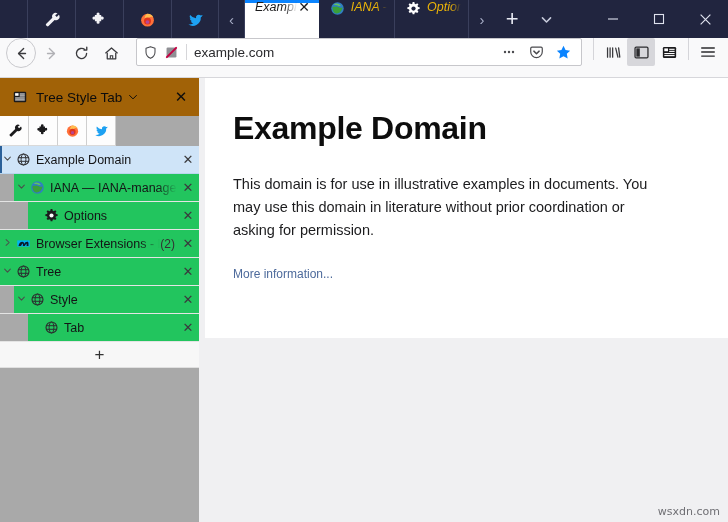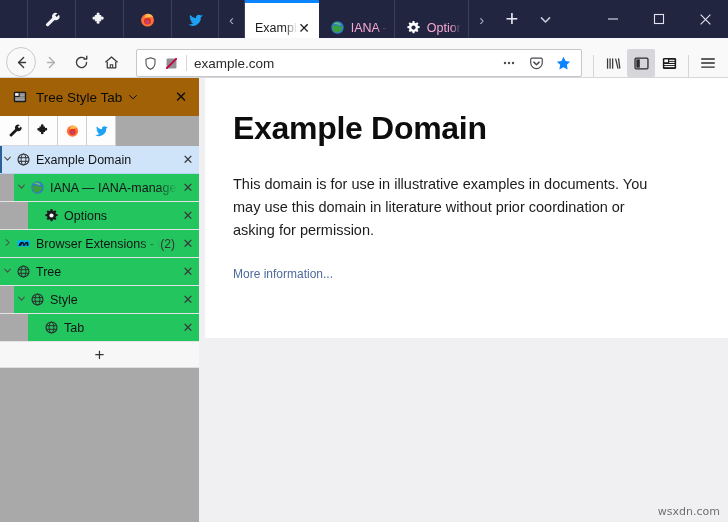--- a/index.html
+++ b/index.html
@@ -31,40 +31,41 @@
   .scroll-arrow {
     width: 26px;
     display: flex; align-items: center; justify-content: center;
     color: #a9afc8;
     font-size: 15px;
   }
   .scroll-arrow.left { border-right: 1px solid #3a3f5c; }
 
   .tabstrip { display: flex; align-items: stretch; }
   .tab {
-    display: flex; align-items: center;
-    padding: 17px 7px 0 10px;
+    display: flex; 
+    padding: 0 7px 0 10px;
     max-width: 92px;
     position: relative;
     border-right: 1px solid #3a3f5c;
     cursor: default;
+    font-style: italic;
   }
   .tab.active {
     background: #ffffff;
     border-right: none;
   }
   .tab.active::before {
     content: "";
     position: absolute; left: 0; right: 0; top: 0;
     height: 3px; background: #0a84ff;
   }
   .tab .tfav { width: 17px; height: 17px; margin-right: 5px; flex: none;
                display: flex; align-items: center; justify-content: center; }
   .tab .tlabel {
-    font-size: 12.5px; color: #f9a8d4;
+    font-size: 12.5px; color: #eab308;
     white-space: nowrap; overflow: hidden;
     flex: 1 1 auto;
     mask-image: linear-gradient(to right, #000 70%, transparent 100%);
     -webkit-mask-image: linear-gradient(to right, #000 70%, transparent 100%);
   }
   .tab.active .tlabel { color: #1b1b1d; }
   .tab .tclose {
     width: 15px; text-align: center; flex: none;
     font-size: 14px; color: #c6cada; line-height: 1;
     font-family: "DejaVu Sans", sans-serif;
@@ -83,21 +84,21 @@
   .win-ctrl {
     width: 46px; display: flex; align-items: center; justify-content: center;
     color: #dfe2ee;
   }
 
   
   #navbar {
     height: 40px;
     background: #f9f9fa;
     border-bottom: 1px solid #d7d7db;
-    display: flex; align-items: flex-end;
+    display: flex; align-items: flex-start;
     padding: 0 6px;
   }
   .nav-btn {
     width: 30px; height: 30px;
     display: flex; align-items: center; justify-content: center;
     border-radius: 50%;
     color: #3a3a3d;
     flex: none;
   }
   .nav-btn.back { border: 1px solid #c9c9cd; width: 30px; height: 30px; }

